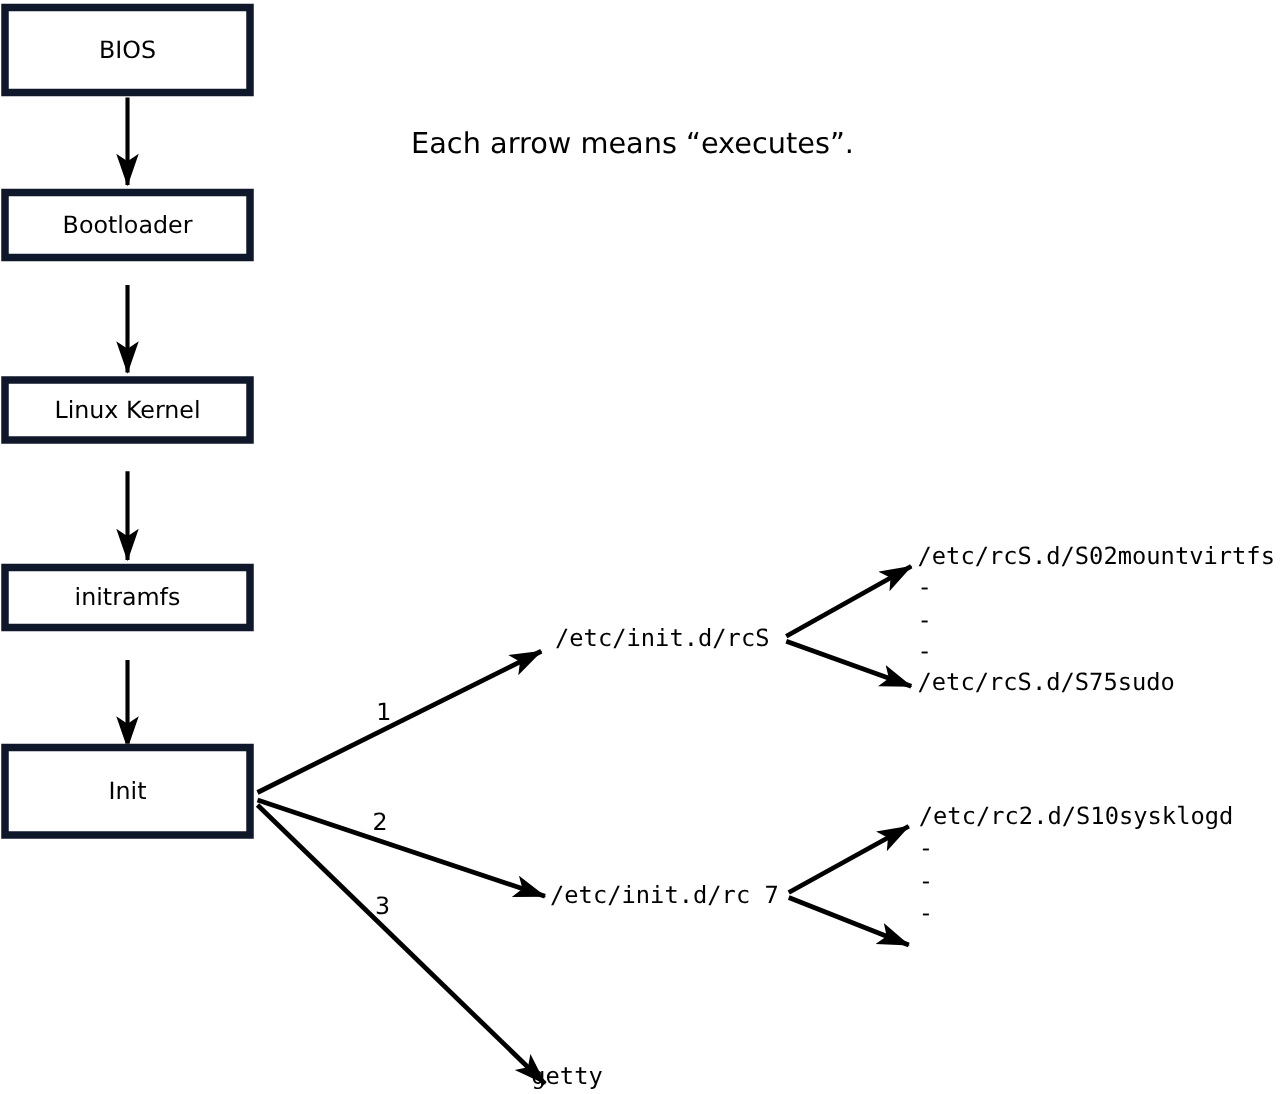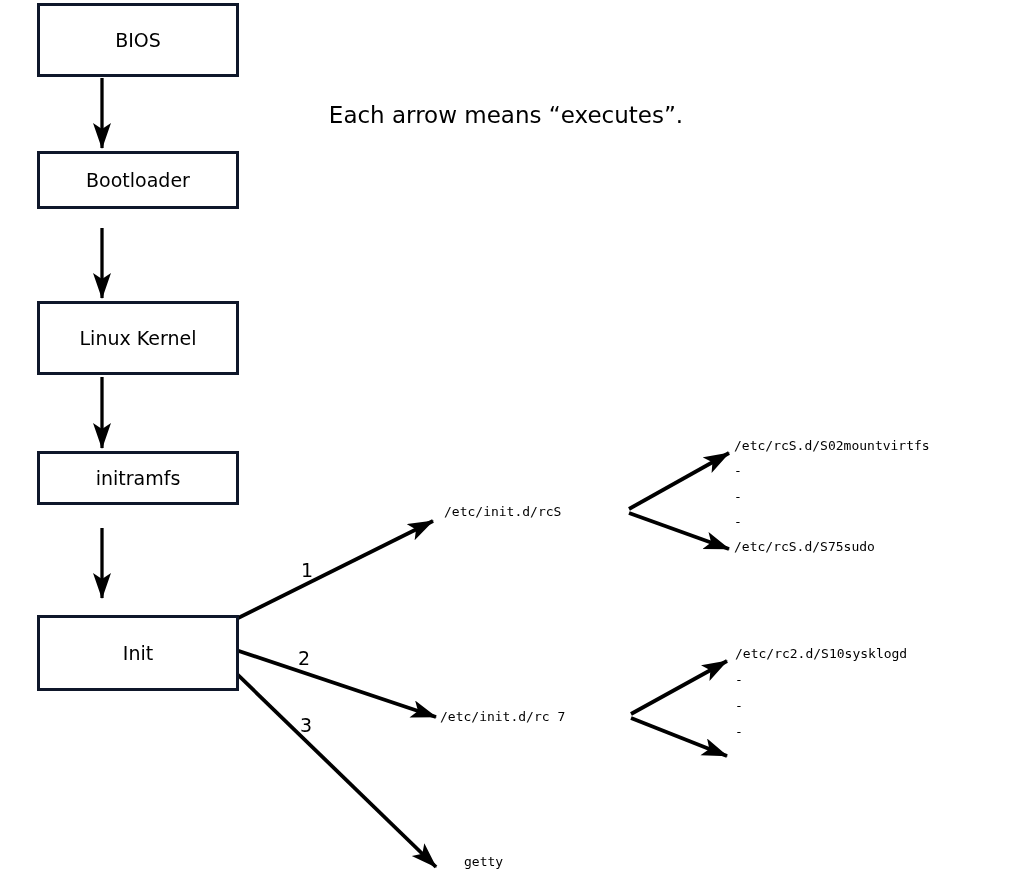--- a/index.html
+++ b/index.html
@@ -14,61 +14,60 @@
   }
   .arrows {
     position: absolute;
     left: 0; top: 0;
     width: 1024px; height: 875px;
   }
   .box {
     position: absolute;
     left: 1px;
     width: 202px;
-    border: 3px solid #0f172a;
+    border: 6px solid #0f172a;
     background: #ffffff;
     box-sizing: border-box;
     display: flex;
     align-items: center;
     justify-content: center;
     font-size: 19px;
-    margin-left: 36px;
   }
   #box-bios      { top: 3px;   height: 74px; }
   #box-bootloader{ top: 151px; height: 58px; }
-  #box-kernel    { top: 301px; height: 74px; }
+  #box-kernel    { top: 301px; height: 54px; }
   #box-initramfs { top: 451px; height: 54px; }
-  #box-init      { top: 615px; height: 76px; }
+  #box-init      { top: 595px; height: 76px; }
 
   .note {
     position: absolute;
     left: 506px; top: 115px;
     transform: translate(-50%, -50%);
     font-size: 23px;
     white-space: pre;
   }
   .num {
     position: absolute;
     transform: translate(-50%, -50%);
     font-size: 19px;
   }
   #num-1 { left: 307px; top: 570px; }
   #num-2 { left: 304px; top: 658px; }
   #num-3 { left: 306px; top: 725px; }
 
   .mono {
     position: absolute;
     font-family: "DejaVu Sans Mono", monospace;
-    font-size: 13px;
+    font-size: 19px;
     white-space: pre;
     transform: translateY(-50%);
   }
   #lbl-rcs   { left: 444px; top: 511px; }
   #lbl-rc2   { left: 440px; top: 716px; }
-  #lbl-getty { left: 464px; top: 861px; }
+  #lbl-getty { left: 425px; top: 861px; }
 
   #rcs-c0 { left: 734px; top: 445px; }
   #rcs-c1 { left: 734px; top: 470px; }
   #rcs-c2 { left: 734px; top: 496px; }
   #rcs-c3 { left: 734px; top: 521px; }
   #rcs-c4 { left: 734px; top: 546px; text-align: center; }
 
   #rc2-c0 { left: 735px; top: 653px; }
   #rc2-c1 { left: 735px; top: 679px; }
   #rc2-c2 { left: 735px; top: 705px; }

